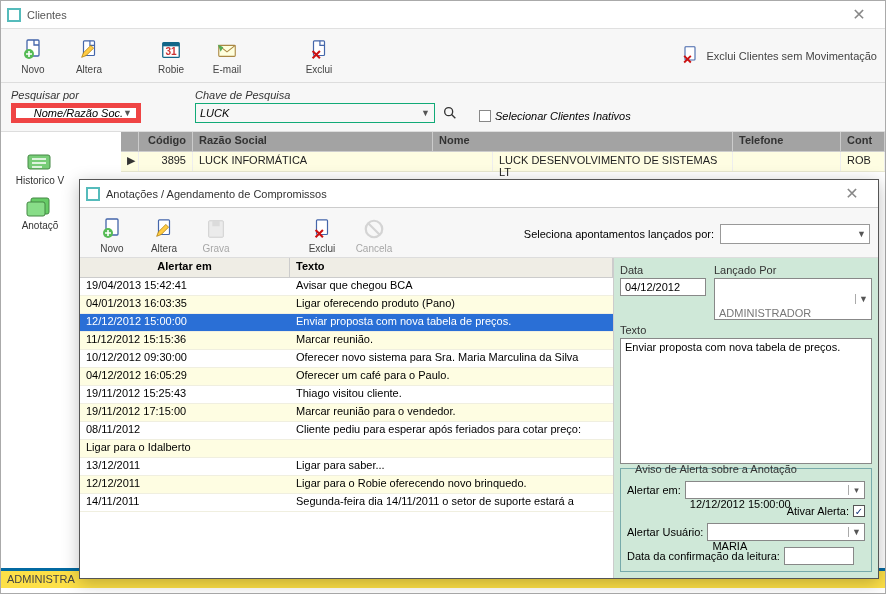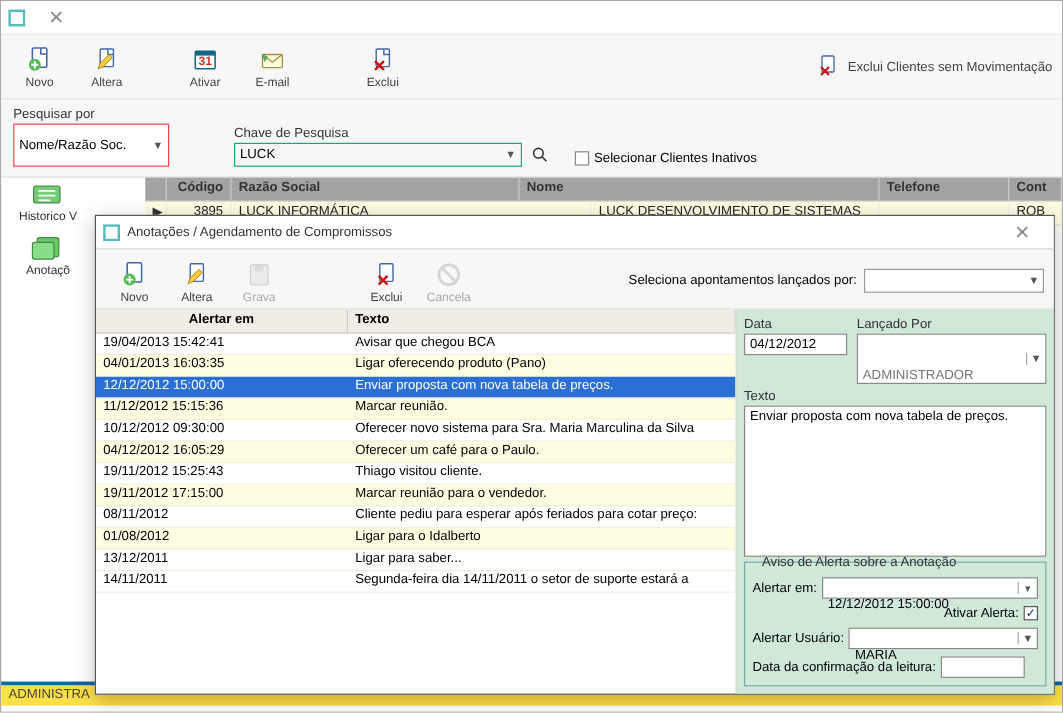--- a/index.html
+++ b/index.html
@@ -12,24 +12,24 @@
 .titlebar .title { flex: 1; color: #555; }
 .titlebar .close { width: 40px; height: 22px; display: flex; align-items: center; justify-content: center; color: #888; font-size: 16px; cursor: default; }
 
 .toolbar { height: 54px; display: flex; align-items: flex-start; padding: 4px 8px; gap: 8px; background: #f7f7f7; border-bottom: 1px solid #ddd; }
 .tb-btn { display: flex; flex-direction: column; align-items: center; justify-content: center; width: 48px; height: 46px; cursor: pointer; }
 .tb-btn .icon { width: 24px; height: 24px; display: flex; align-items: center; justify-content: center; font-size: 18px; }
 .tb-btn .lbl { font-size: 10px; color: #444; margin-top: 2px; }
 .tb-spacer { flex: 1; }
 .tb-exclui-right { display: flex; align-items: center; height: 46px; gap: 6px; color: #444; }
 
-.searchbar { display: flex; align-items: flex-end; padding: 6px 10px 8px; gap: 14px; background: #f7f7f7; border-bottom: 1px solid #ddd; }
+.searchbar { display: flex; align-items: flex-end; padding: 6px 10px 8px; gap: 14px; background: #f7f7f7; border-bottom: 1px solid #ddd; font-style: italic; }
 .search-col { display: flex; flex-direction: column; gap: 2px; }
 .search-col label { font-size: 11px; color: #333; }
-.select { height: 36px; border: 1px solid #ef4444; background: #fff; display: flex; align-items: center; justify-content: space-between; padding: 0 4px; }
+.select { height: 20px; border: 5px solid #ef4444; background: #fff; display: flex; align-items: center; justify-content: flex-end; padding: 0 4px; }
 .select .caret { font-size: 9px; color: #555; }
 .chave-input { width: 240px; height: 20px; border: 1px solid #1a7; display: flex; align-items: center; justify-content: space-between; padding: 0 4px; }
 .chave-input .caret { font-size: 9px; color: #555; }
 .mag { width: 18px; height: 18px; display:flex; align-items:center; justify-content:center; font-size:14px; color:#333; }
 .chk-row { display: flex; align-items: center; gap: 4px; margin-left: 6px; margin-bottom: 1px; }
 .chk { width: 12px; height: 12px; border: 1px solid #888; background: #fff; }
 
 .grid-head { display: flex; background: #a3a3a3; border-bottom: 1px solid #ccc; height: 20px; margin-left: 120px; }
 .gh-cell { border-right: 1px solid #ccc; padding: 2px 6px; font-weight: bold; color: #333; }
 .grid-row { display: flex; background: #fefde2; height: 20px; margin-left: 120px; border-bottom: 1px solid #e8e8d0; }
@@ -81,20 +81,21 @@
 .chk-on { width:12px; height:12px; border:1px solid #555; background:#fff; display:flex; align-items:center; justify-content:center; font-size:10px; color:#137; }
 .ico-novo svg circle{fill:#5b5;}
 .disabled { opacity: .45; }
 </style>
 </head>
 <body>
 
 <div class="main-window">
   <div class="titlebar">
     <div class="app-icon"></div>
+    <div class="title">Clientes</div>
     <div class="close">✕</div>
   </div>
 
   <div class="toolbar">
     <div class="tb-btn">
       <div class="icon ico-novo">
         <svg viewBox="0 0 24 24">
             <rect x="6" y="2" width="12" height="16" rx="1" fill="#fff" stroke="#46a" stroke-width="1.3"></rect>
             <path d="M13 2v5h5" fill="none" stroke="#46a" stroke-width="1.3"></path>
             <circle cx="8" cy="16" r="5"></circle>
@@ -115,21 +116,21 @@
     </div>
     <div style="width:18px"></div>
     <div class="tb-btn">
       <div class="icon">
         <svg viewBox="0 0 24 24" width="22" height="22">
             <rect x="3" y="4" width="18" height="16" rx="1" fill="#fff" stroke="#168" stroke-width="1.4"></rect>
             <rect x="3" y="4" width="18" height="4" fill="#168"></rect>
             <text x="12" y="17" text-anchor="middle" font-size="9" fill="#c33" font-weight="bold">31</text>
           </svg>
       </div>
-      <div class="lbl">Ativar</div>
+      <div class="lbl">Robie</div>
     </div>
     <div class="tb-btn">
       <div class="icon">
         <svg viewBox="0 0 24 24" width="22" height="22">
             <rect x="3" y="7" width="18" height="12" rx="1" fill="#ffd" stroke="#a84" stroke-width="1.2"></rect>
             <path d="M3 7l9 7 9-7" fill="none" stroke="#a84" stroke-width="1.2"></path>
             <path d="M2 6l6 3-3 5z" fill="#5a5"></path>
           </svg>
       </div>
       <div class="lbl">E-mail</div>
@@ -327,26 +328,29 @@
             </div>
             <div class="lr alt">
               <div class="c1">19/11/2012 17:15:00</div>
               <div class="c2">Marcar reunião para o vendedor.</div>
             </div>
             <div class="lr">
               <div class="c1">08/11/2012</div>
               <div class="c2">Cliente pediu para esperar após feriados para cotar preço:</div>
             </div>
             <div class="lr alt">
-              <div class="c1">01/08/2012</div>
               <div class="c2">Ligar para o Idalberto</div>
             </div>
             <div class="lr">
               <div class="c1">13/12/2011</div>
               <div class="c2">Ligar para saber...</div>
+            </div>
+            <div class="lr alt">
+              <div class="c1">12/12/2011</div>
+              <div class="c2">Ligar para o Robie oferecendo novo brinquedo.</div>
             </div>
             <div class="lr">
               <div class="c1">14/11/2011</div>
               <div class="c2">Segunda-feira dia 14/11/2011 o setor de suporte estará a</div>
             </div>
           </div>
       </div>
 
       <div class="right-panel">
         <div class="field-row">

